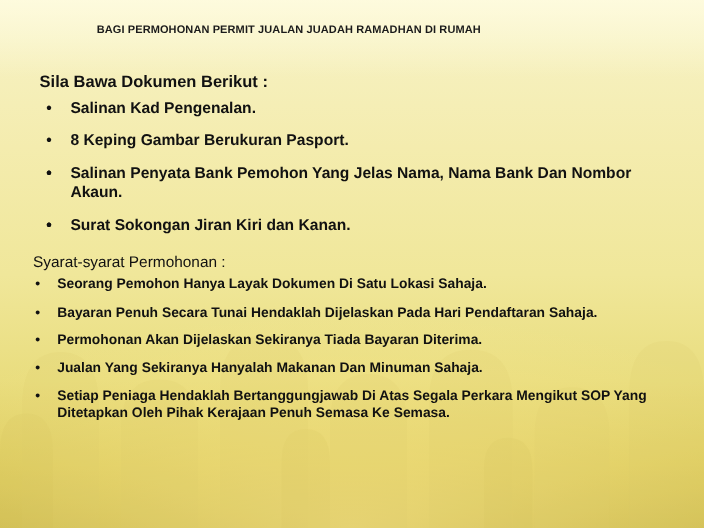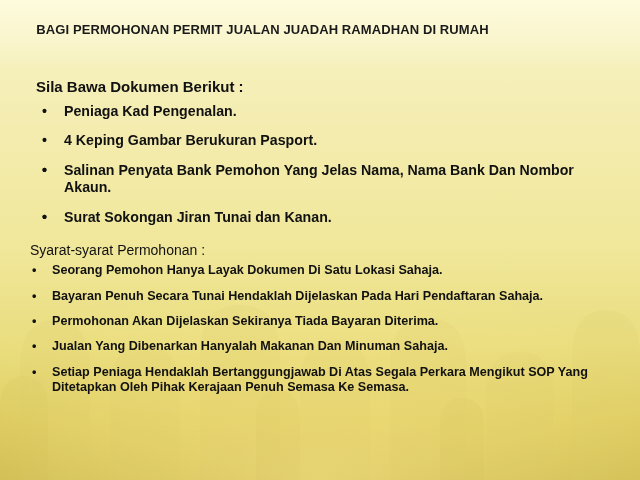--- a/index.html
+++ b/index.html
@@ -36,28 +36,28 @@
     height: 70px;
     background: linear-gradient(to bottom, rgba(255,252,225,0.85), rgba(255,252,225,0));
     pointer-events: none;
   }
   .title {
     position: absolute;
     top: 22px;
     left: 0;
     width: 525px;
     text-align: center;
-    font-size: 13px;
+    font-size: 10px;
     font-weight: bold;
     color: #1a1a1a;
     letter-spacing: 0.1px;
   }
   .content {
     position: absolute;
-    top: 72px;
+    top: 60px;
     left: 28px;
     width: 586px;
   }
   .lead {
     font-size: 15px;
     font-weight: bold;
     color: #111;
     margin: 6px 0 8px 8px;
   }
   ul {
@@ -126,60 +126,60 @@
 
   <div class="title">BAGI PERMOHONAN PERMIT JUALAN JUADAH RAMADHAN DI RUMAH</div>
 
   <div class="content">
 
     <div class="lead">Sila Bawa Dokumen Berikut :</div>
 
     <ul class="sec1">
       <li>
         <span class="bullet">•</span>
-        <span>Peniaga Kad Pengenalan.</span>
+        <span>Salinan Kad Pengenalan.</span>
       </li>
       <li>
         <span class="bullet">•</span>
-        <span>4 Keping Gambar Berukuran Pasport.</span>
+        <span>8 Keping Gambar Berukuran Pasport.</span>
       </li>
       <li>
         <span class="bullet">•</span>
       </li>
       <li>
         <span class="bullet">•</span>
         <span>Salinan Penyata Bank Pemohon Yang Jelas Nama, Nama Bank Dan Nombor Akaun.</span>
       </li>
       <li>
         <span class="bullet">•</span>
       </li>
       <li>
         <span class="bullet">•</span>
-        <span>Surat Sokongan Jiran Tunai dan Kanan.</span>
+        <span>Surat Sokongan Jiran Kiri dan Kanan.</span>
       </li>
     </ul>
 
     <div class="subhead">Syarat-syarat Permohonan :</div>
 
     <ul class="sec2">
       <li>
         <span class="bullet">•</span>
         <span>Seorang Pemohon Hanya Layak Dokumen Di Satu Lokasi Sahaja.</span>
       </li>
       <li>
         <span class="bullet">•</span>
         <span>Bayaran Penuh Secara Tunai Hendaklah Dijelaskan Pada Hari Pendaftaran Sahaja.</span>
       </li>
       <li>
         <span class="bullet">•</span>
         <span>Permohonan Akan Dijelaskan Sekiranya Tiada Bayaran Diterima.</span>
       </li>
       <li>
         <span class="bullet">•</span>
-        <span>Jualan Yang Dibenarkan Hanyalah Makanan Dan Minuman Sahaja.</span>
+        <span>Jualan Yang Sekiranya Hanyalah Makanan Dan Minuman Sahaja.</span>
       </li>
       <li>
         <span class="bullet">•</span>
         <span>Setiap Peniaga Hendaklah Bertanggungjawab Di Atas Segala Perkara Mengikut SOP Yang Ditetapkan Oleh Pihak Kerajaan Penuh Semasa Ke Semasa.</span>
       </li>
     </ul>
 
   </div>
 </div>
 

